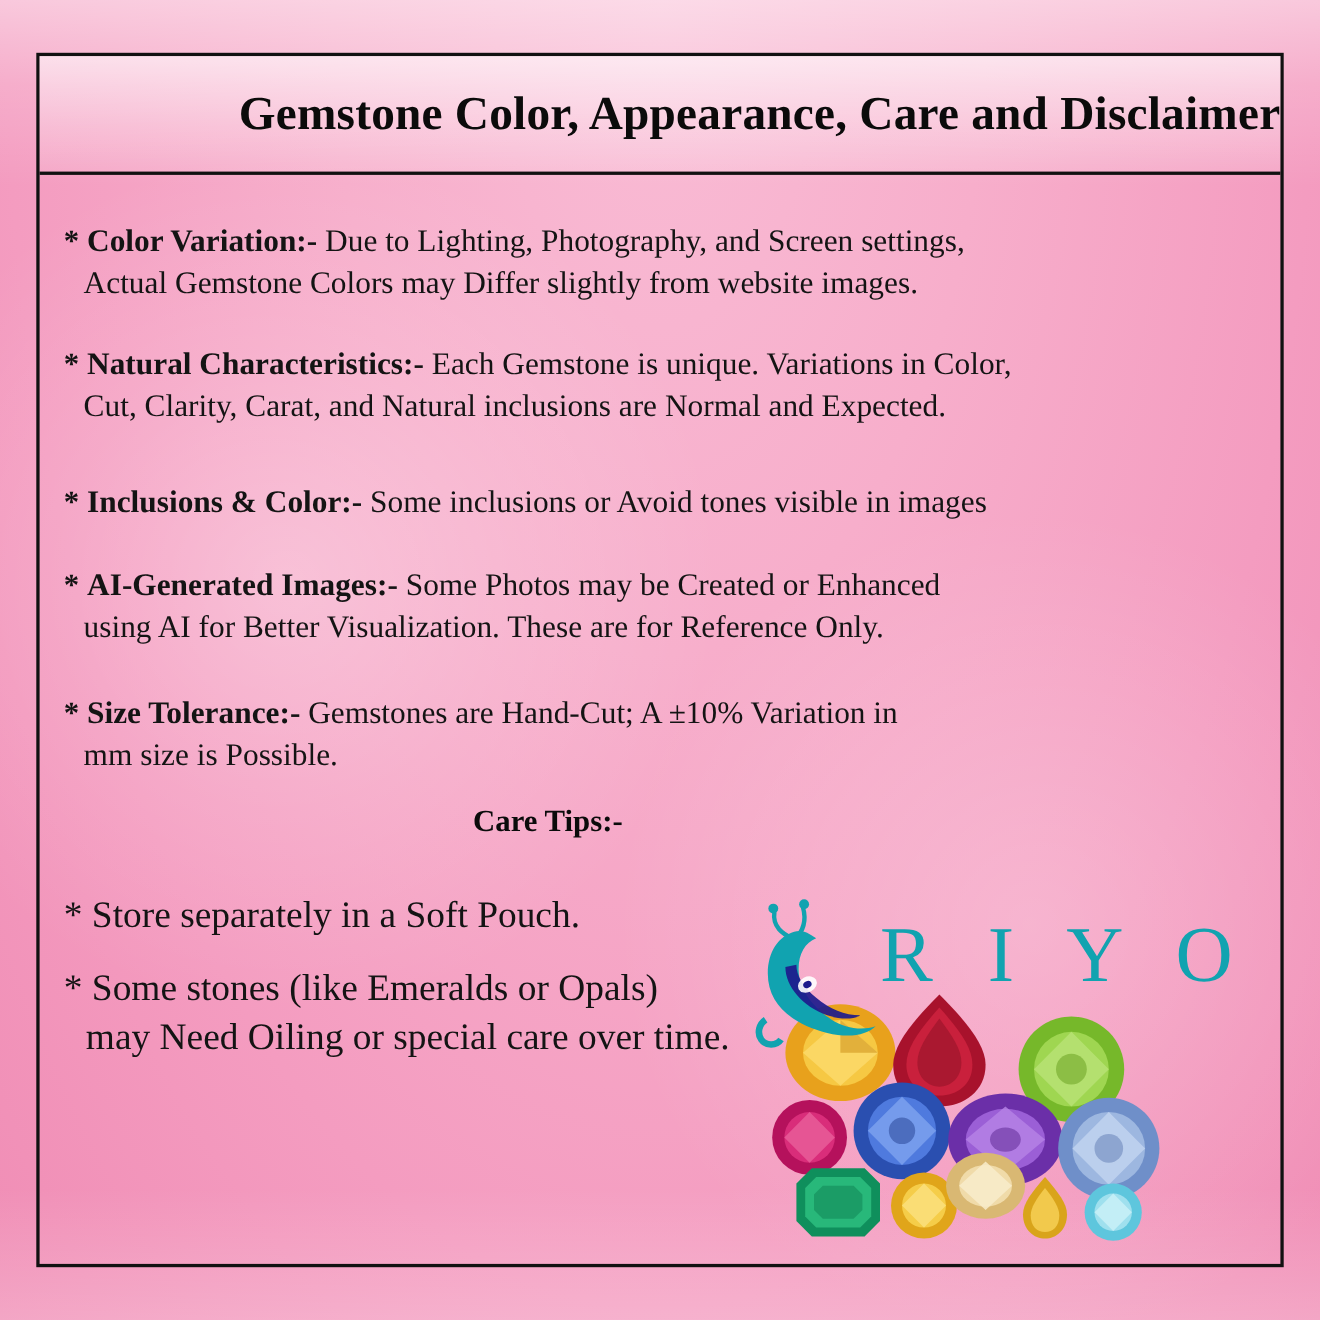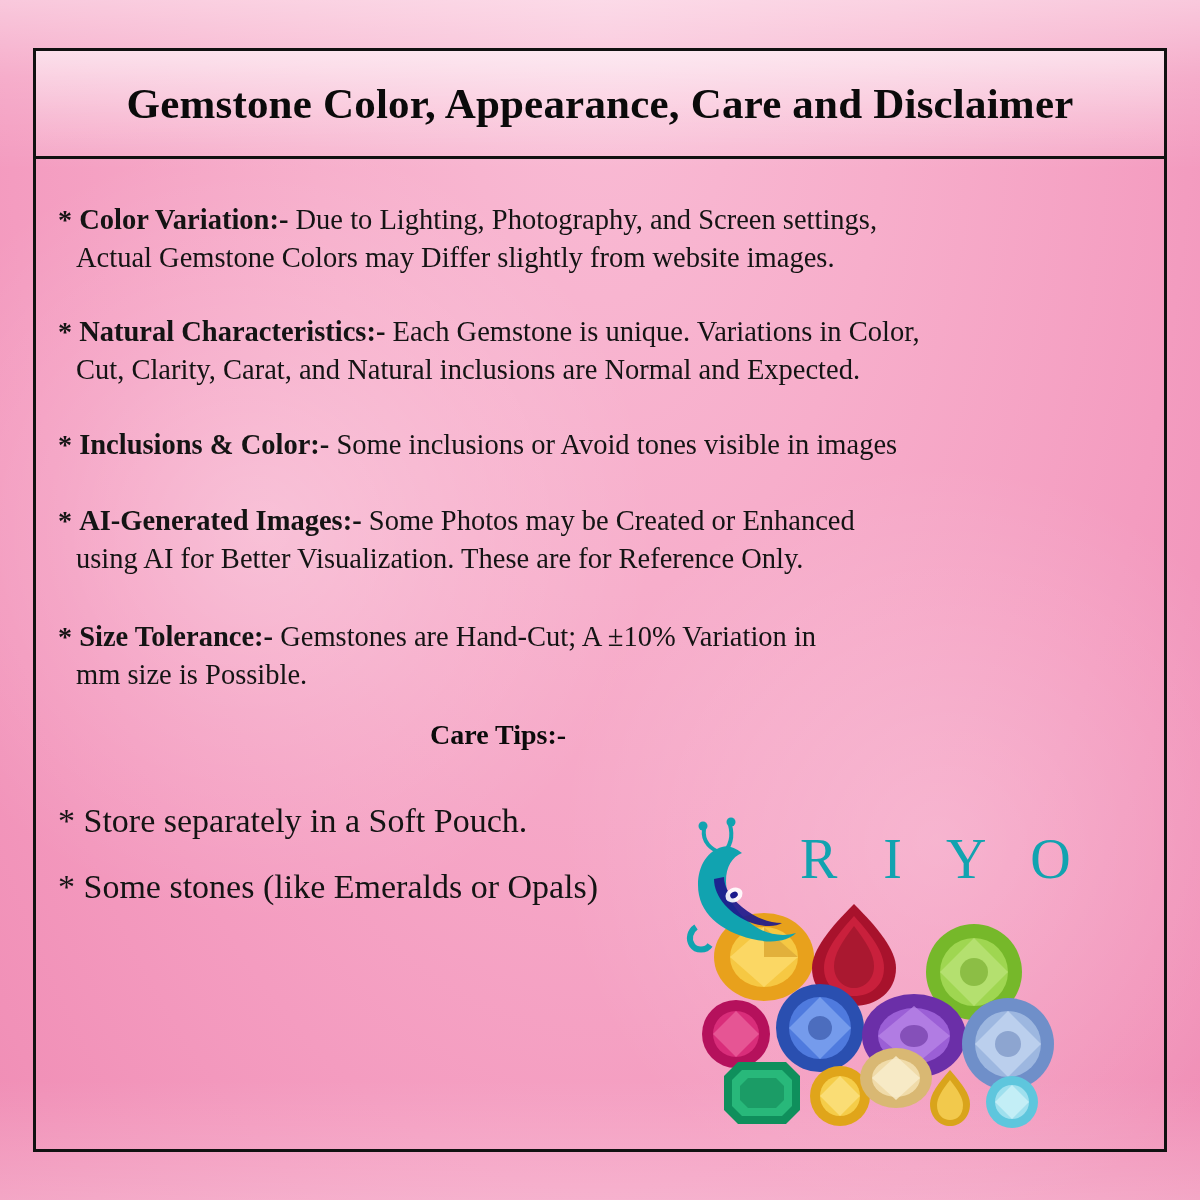--- a/index.html
+++ b/index.html
@@ -46,21 +46,21 @@
     border: 3px solid #111;
     box-sizing: border-box;
     background: transparent;
   }
   .title-bar {
     position: relative;
     height: 105px;
     border-bottom: 3px solid #111;
     display: flex;
     align-items: center;
-    justify-content: center;
+    justify-content: flex-end;
     background: linear-gradient(180deg, rgba(255,255,255,0.55) 0%, rgba(255,255,255,0.25) 60%, rgba(255,255,255,0.10) 100%);
   }
   .title {
     font-size: 43px;
     font-weight: bold;
     color: #0b0b0b;
     letter-spacing: 0.2px;
     white-space: nowrap;
     text-align: center;
   }
@@ -83,21 +83,21 @@
     font-weight: bold;
   }
   .clause b {
     font-weight: bold;
   }
   .clause .l2 {
     display: block;
     padding-left: 18px;
   }
   .clause.c1 { margin-bottom: 36px; }
-  .clause.c2 { margin-bottom: 38px; }
+  .clause.c2 { margin-bottom: 50px; }
   .clause.c3 { margin-bottom: 38px; }
   .clause.c4 { margin-bottom: 40px; }
   .clause.c5 { margin-bottom: 4px; margin-top: 28px; }
 
   .care-row {
     position: relative;
     height: 96px;
     z-index: 4;
   }
   .care-tips {
@@ -128,21 +128,21 @@
     right: 26px;
     top: 660px;
     width: 470px;
     height: 130px;
     z-index: 6;
   }
   .logo-text {
     position: absolute;
     left: 132px;
     top: 8px;
-    font-size: 56px;
+    font-size: 72px;
     letter-spacing: 16px;
     color: #11a3b0;
     font-family: "Liberation Serif", serif;
   }
   .peacock {
     position: absolute;
     left: 0;
     top: -10px;
   }
 
@@ -206,20 +206,21 @@
       </div>
 
       <div class="tips">
         <div class="tip">
           <span class="star">*</span>
           <span>Store separately in a Soft Pouch.</span>
         </div>
         <div class="tip">
           <span class="star">*</span>
           <span>Some stones (like Emeralds or Opals)</span>
+          <span class="l2">may Need Oiling or special care over time.</span>
         </div>
       </div>
 
       <div class="logo">
         <svg class="peacock" width="140" height="150" viewBox="0 0 140 150">
           <g fill="none" stroke="#11a3b0" stroke-width="4">
             <path d="M36 20 C34 34, 44 40, 52 44"></path>
             <path d="M62 16 C66 30, 60 40, 54 46"></path>
           </g>
           <circle cx="35" cy="17" r="4.5" fill="#11a3b0"></circle>

